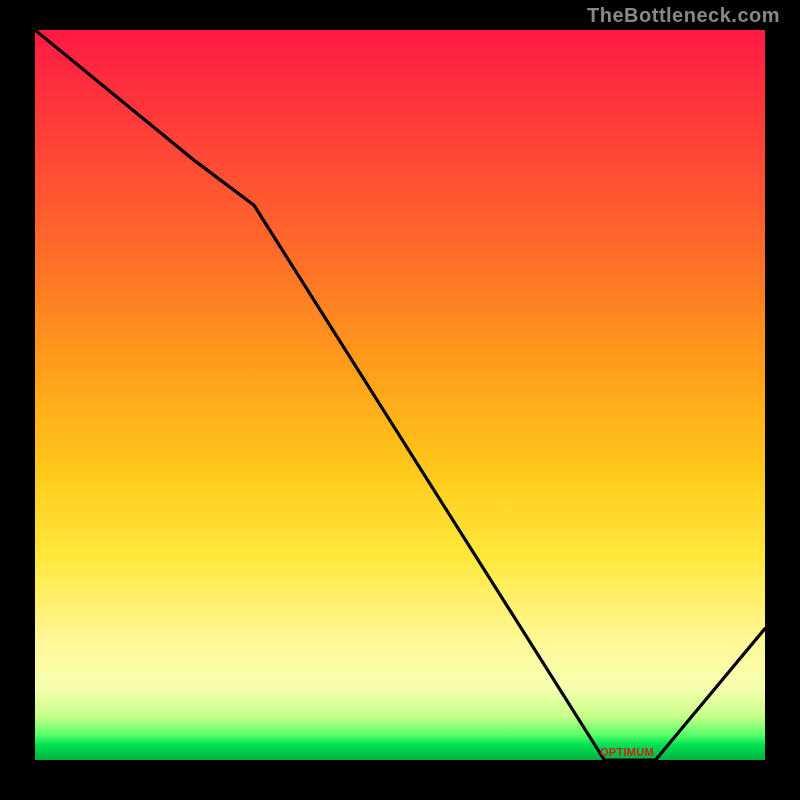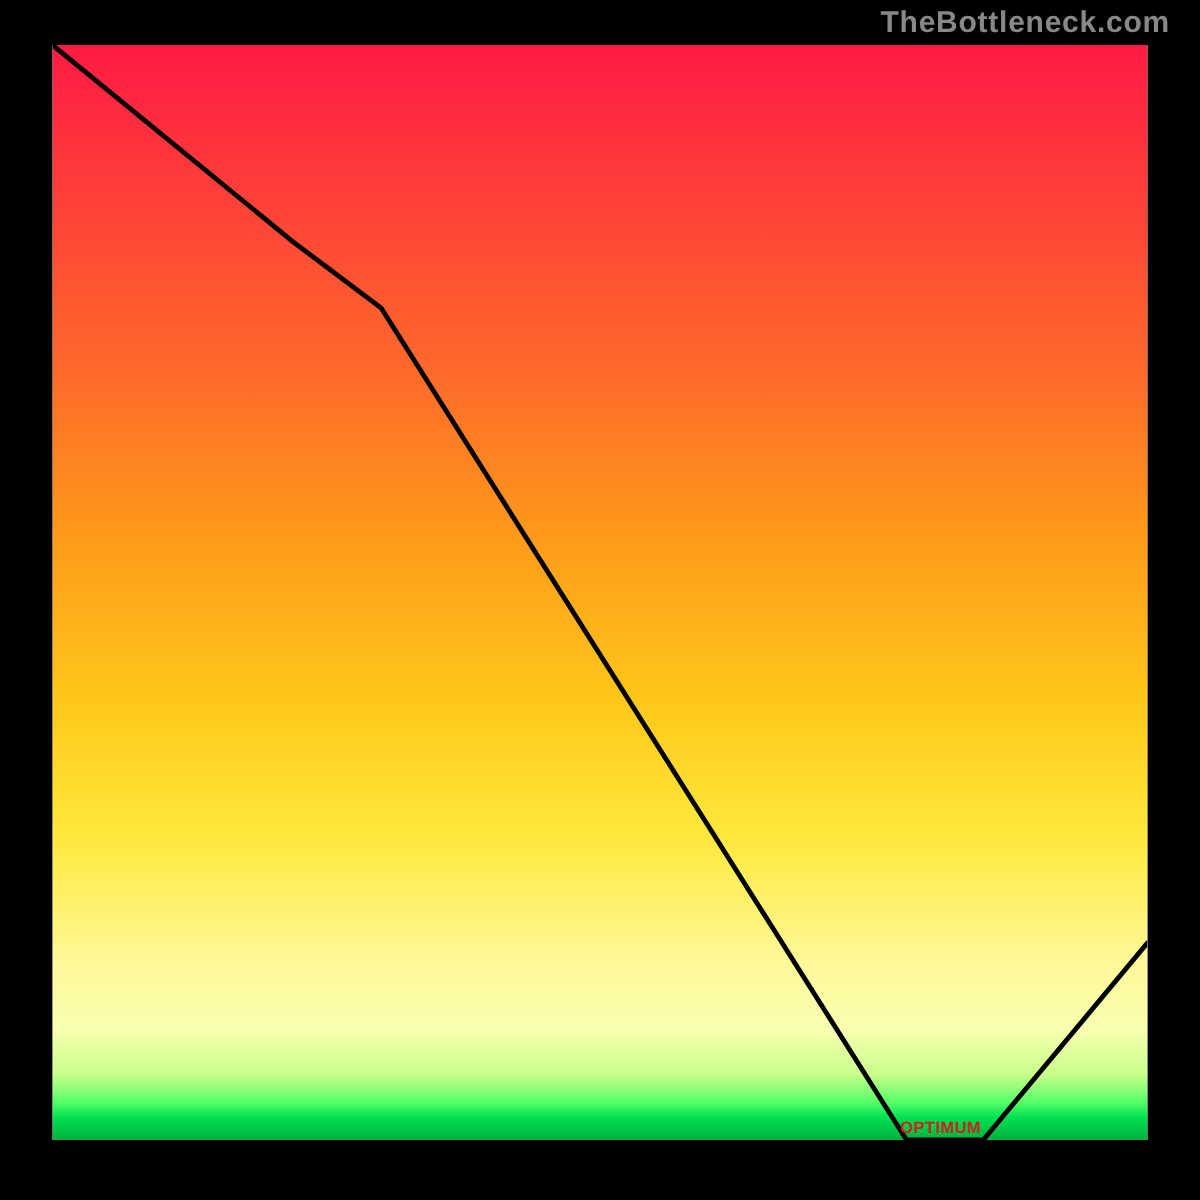--- a/index.html
+++ b/index.html
@@ -25,21 +25,21 @@
     font-size: 20px;
     font-weight: bold;
     letter-spacing: 0.5px;
   }
   .plot-outer {
     position: absolute;
     left: 35px;
     top: 30px;
     width: 730px;
     height: 730px;
-    background: #e5e5e5;
+    background: #f0abfc;
   }
   .plot-area {
     position: absolute;
     left: 0;
     top: 0;
     width: 730px;
     height: 730px;
     overflow: hidden;
   }
   .gradient {

